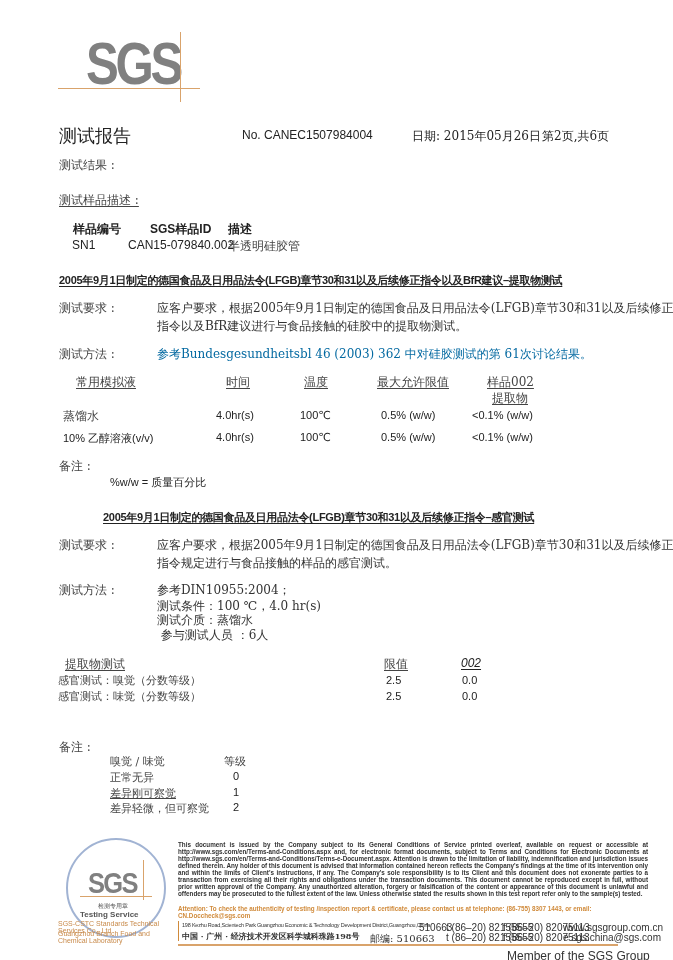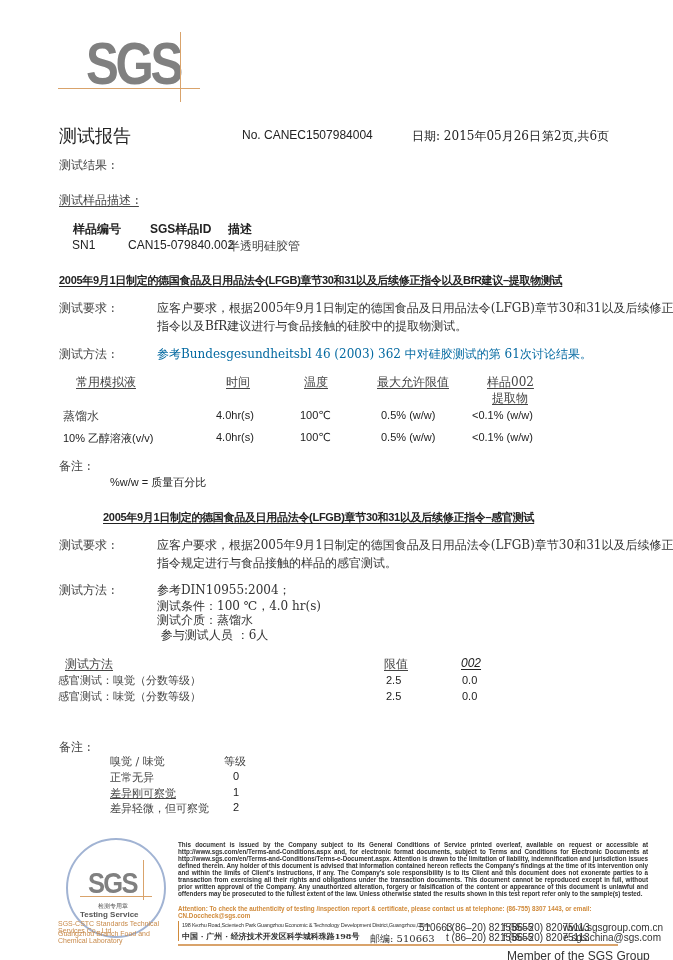--- a/index.html
+++ b/index.html
@@ -103,21 +103,21 @@
 <div class="abs serif fs12" style="left:157px; top:537px; color:#333;">应客户要求，根据2005年9月1日制定的德国食品及日用品法令(LFGB)章节30和31以及后续修正</div>
 <div class="abs serif fs12" style="left:157px; top:555px; color:#333;">指令规定进行与食品接触的样品的感官测试。</div>
 
 <div class="abs serif fs12" style="left:59px; top:582px; color:#444;">测试方法 :</div>
 <div class="abs serif fs12" style="left:157px; top:582px; color:#333;text-align:right;">参考DIN10955:2004；</div>
 <div class="abs serif fs12" style="left:157px; top:598px; color:#333;">测试条件：100 ℃，4.0 hr(s)</div>
 <div class="abs serif fs12" style="left:157px; top:612px; color:#333;">测试介质：蒸馏水</div>
 <div class="abs serif fs12" style="left:157px; top:627px; color:#333; white-space:pre;"> 参与测试人员 ：6人</div>
 
 <div>
-  <div class="abs serif fs12 u" style="left:65px; top:656px; color:#444;">测试方法</div>
+  <div class="abs serif fs12 u" style="left:65px; top:656px; color:#444;">提取物测试</div>
   <div class="abs serif fs12 u" style="left:384px; top:656px; color:#444;">限值</div>
   <div class="abs sans fs12 u" style="left:461px; top:656px; font-style:italic;">002</div>
 
   <div>
     <div class="abs serif fs11" style="left:58px; top:673px; color:#444;">感官测试：嗅觉（分数等级）</div>
     <div class="abs sans fs11" style="left:386px; top:674px;">2.5</div>
     <div class="abs sans fs11" style="left:462px; top:674px;">0.0</div>
   </div>
   <div>
     <div class="abs serif fs11" style="left:58px; top:689px; color:#444;">感官测试：味觉（分数等级）</div>

